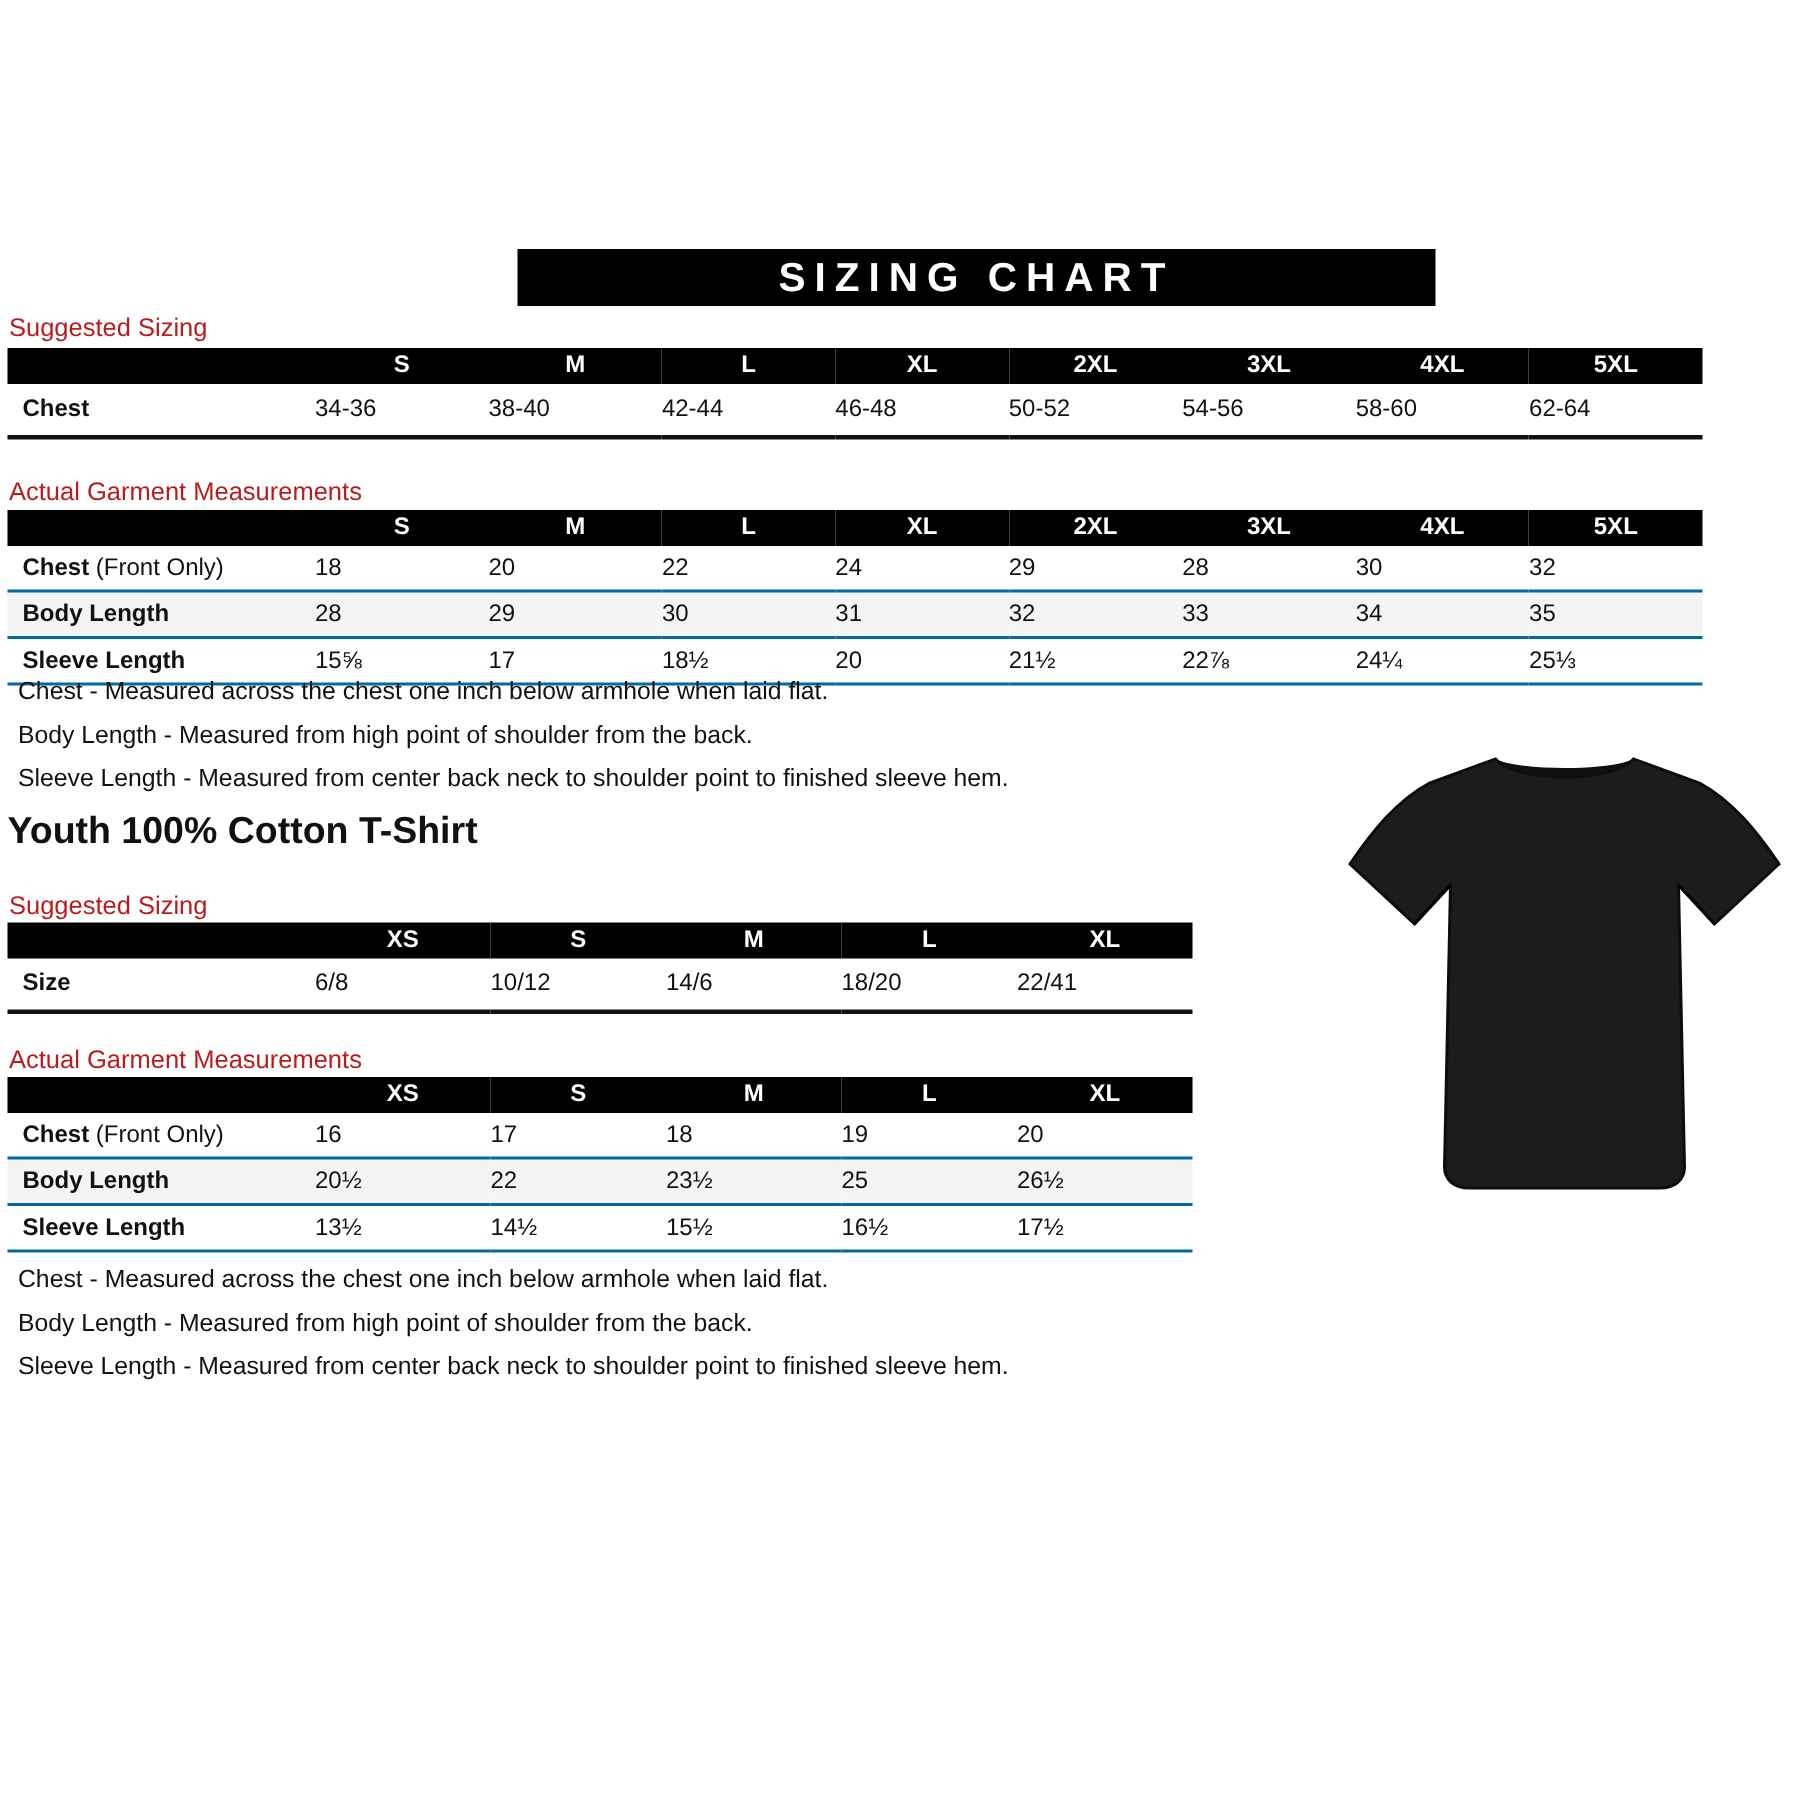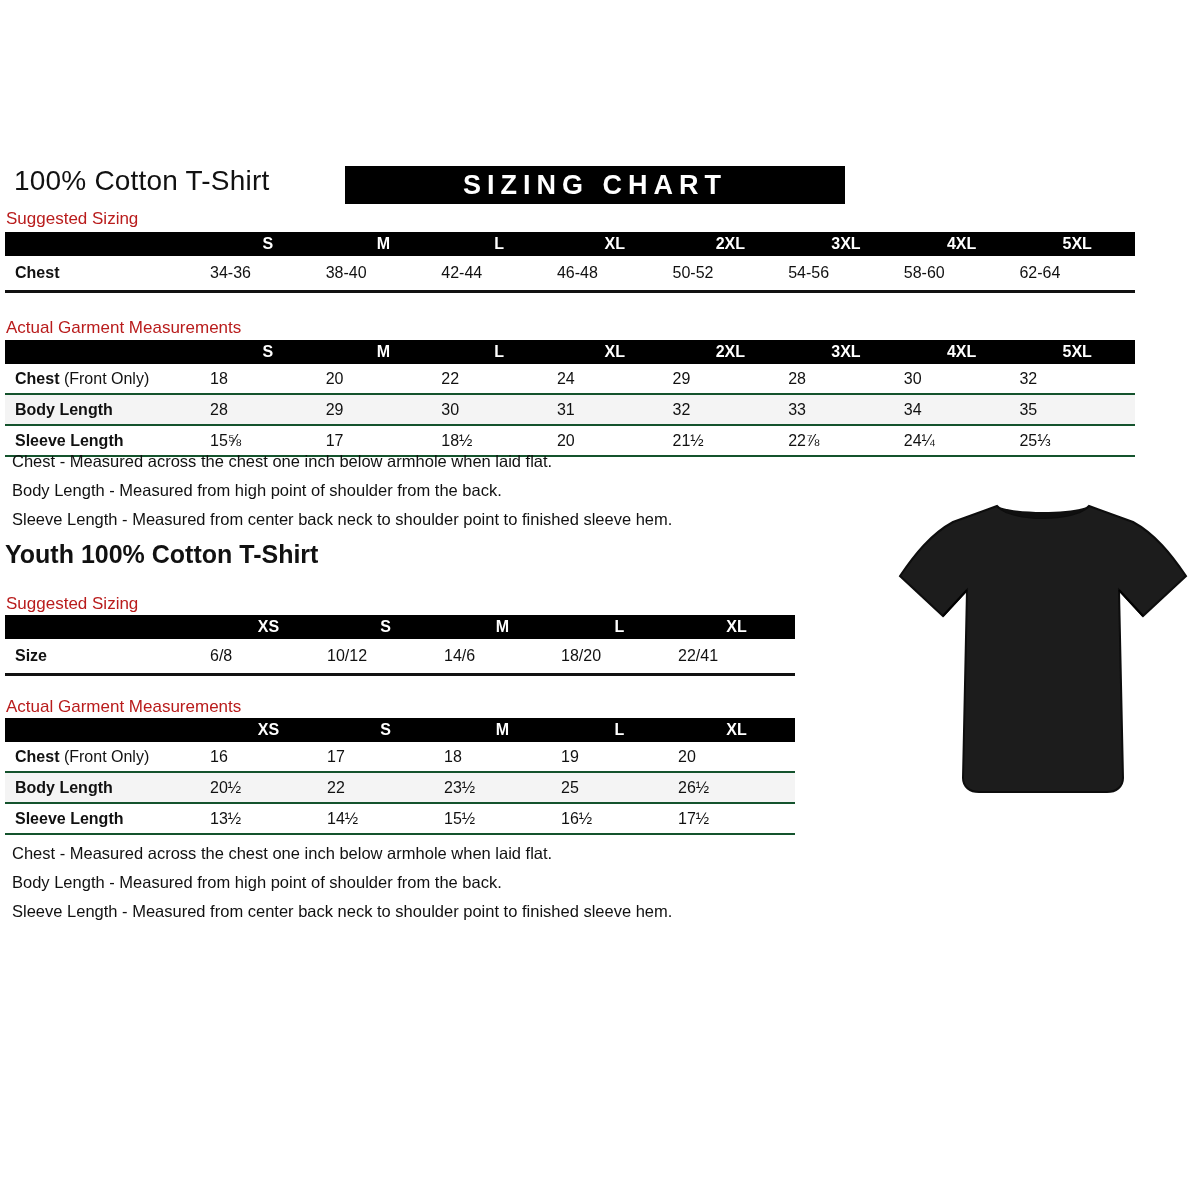--- a/index.html
+++ b/index.html
@@ -1,20 +1,20 @@
 <!DOCTYPE html>
 <html><head>
 <meta charset="utf-8">
 <style>
   html, body { margin: 0; padding: 0; background: #ffffff; }
   body { font-family: "Liberation Sans", sans-serif; color: #111; }
   .page { position: relative; width: 1200px; height: 1200px; background: #fff; overflow: hidden; }
 
   .product-title { position: absolute; top: 165px; left: 14px; font-size: 28px; font-weight: 500; letter-spacing: 0.2px; }
-  .banner { position: absolute; top: 166px; left: 345px; width: 500px; height: 38px; background: #000;
+  .banner { position: absolute; top: 166px; left: 345px; width: 612px; height: 38px; background: #000;
             color: #fff; display: flex; align-items: center; justify-content: center;
             font-size: 27px; font-weight: bold; letter-spacing: 6px; }
 
   .section-label { position: absolute; font-size: 17px; color: #b91c1c; }
   .lbl-adult-suggested { top: 209px; left: 6px; }
   .lbl-adult-actual    { top: 318px; left: 6px; }
   .lbl-youth-suggested { top: 594px; left: 6px; }
   .lbl-youth-actual    { top: 697px; left: 6px; }
 
   .youth-title { position: absolute; top: 540px; left: 5px; font-size: 25px; font-weight: bold; }
@@ -23,40 +23,39 @@
   .w-adult-suggested { top: 232px; left: 5px; width: 1130px; }
   .w-adult-actual    { top: 340px; left: 5px; width: 1130px; }
   .w-youth-suggested { top: 615px; left: 5px; width: 790px; }
   .w-youth-actual    { top: 718px; left: 5px; width: 790px; }
 
   table.size-table { border-collapse: collapse; table-layout: fixed; width: 100%; }
   table.size-table col.label-col { width: 205px; }
   table.size-table thead th { background: #000; color: #fff; font-size: 16px; font-weight: bold;
                               height: 24px; padding: 0; text-align: center; }
   table.size-table tbody td { font-size: 16px; height: 29px; padding: 0; }
-  table.size-table tbody tr { border-bottom: 2px solid #14532d; }
+  table.size-table tbody tr { border-bottom: 2px solid #0369a1; }
   table.size-table tbody tr:nth-child(even) { background: #f4f4f4; }
   table.size-table td.row-label { text-align: left; padding-left: 10px; font-weight: bold; white-space: nowrap; margin-top: 27px; }
   table.size-table td.row-label .suffix { font-weight: normal; }
   table.size-table.tall tbody td { height: 34px; }
   table.size-table.tall tbody tr { border-bottom: 3px solid #111; }
 
   .notes { position: absolute; left: 12px; font-size: 16.5px; }
   .notes-adult { top: 452px; }
   .notes-youth { top: 844px; }
   .notes .note-line { margin: 0 0 10px 0; }
 
   .tshirt { position: absolute; top: 478px; left: 893px; width: 300px; height: 340px; }
 </style>
 </head>
 <body>
 
 <div class="page">
 
-  <div class="product-title">100% Cotton T-Shirt</div>
   <div class="banner">SIZING CHART</div>
 
   <div class="section-label lbl-adult-suggested">Suggested Sizing</div>
 
   <div class="tbl-wrap w-adult-suggested">
     <table class="size-table tall">
       <colgroup>
           <col class="label-col">
           <col span="8">
         </colgroup>

